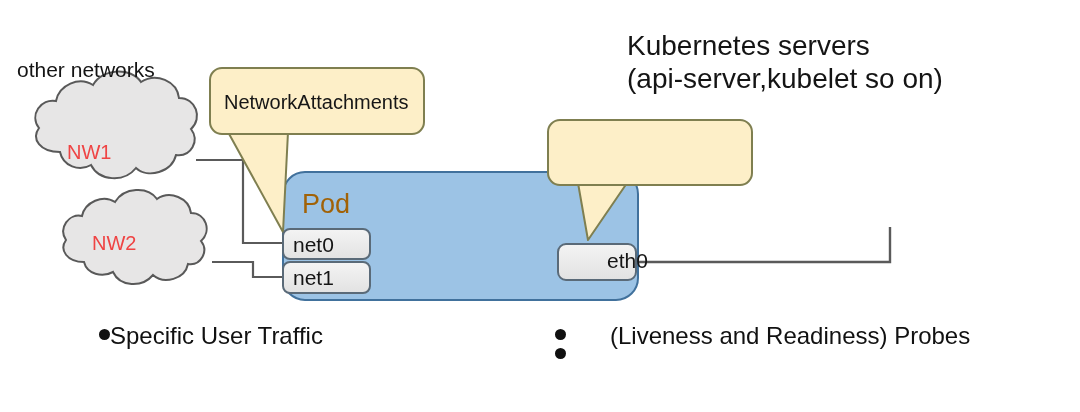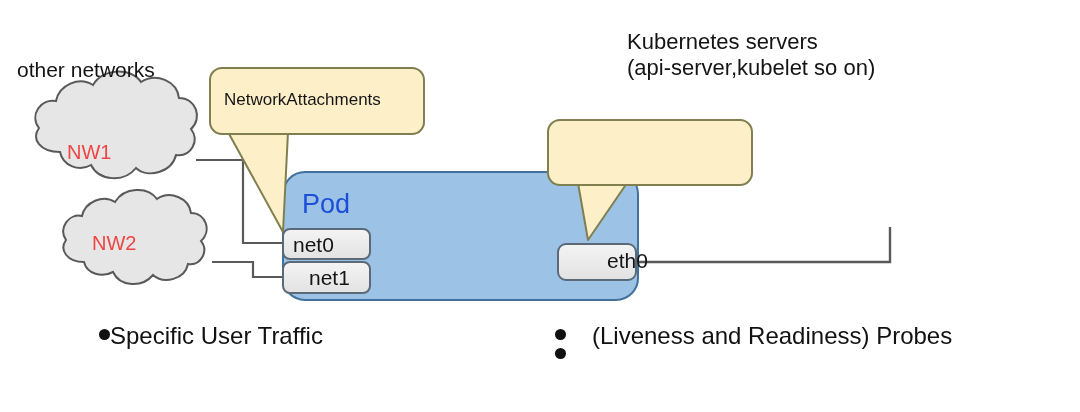--- a/index.html
+++ b/index.html
@@ -30,44 +30,44 @@
     line-height: 1.18;
   }
   .heading-left {
     left: 17px;
     top: 58px;
     font-size: 21px;
   }
   .heading-right {
     left: 627px;
     top: 29px;
-    font-size: 22px;
+    font-size: 28px;
   }
   .pod-label {
     left: 302px;
     top: 189px;
     font-size: 27px;
-    color: #1d4ed8;
+    color: #a16207;
   }
   .nw-label {
     font-size: 20px;
     color: #ef4444;
   }
   .nw1-label { left: 67px; top: 141px; }
   .nw2-label { left: 92px; top: 232px; }
   .iface-label {
     font-size: 21px;
     color: #151515;
   }
   .net0-label { left: 293px; top: 233px; }
-  .net1-label { left: 293px; top: 266px; margin-left: 16px; }
+  .net1-label { left: 293px; top: 266px; }
   .eth0-label { left: 567px; top: 249px; margin-left: 40px; }
   .callout-text {
     position: absolute;
-    font-size: 17px;
+    font-size: 20px;
     color: #161616;
     white-space: pre;
     line-height: 1.32;
   }
   .na-text { left: 224px; top: 89px; }
   .cn-text { left: 561px; top: 128px; }
   .bullet-row {
     position: absolute;
     display: flex;
     align-items: baseline;
@@ -83,21 +83,21 @@
   }
   .bullet-text {
     font-size: 24px;
     color: #111111;
     white-space: pre;
   }
   .bl-left { left: 99px; top: 322px; }
   .bl-left .bullet-text { }
   .bl-r1 { left: 555px; top: 322px; }
   .bl-r2 { left: 555px; top: 352px; }
-  .bl-r1 .bullet-text, .bl-r2 .bullet-text { margin-left: 26px; }
+  .bl-r1 .bullet-text, .bl-r2 .bullet-text { margin-left: 44px; }
 </style>
 </head>
 <body>
 
 <div id="canvas">
 
   <svg id="svg-layer" viewBox="0 0 1080 412">
     <defs>
       <linearGradient id="ifaceGrad" x1="0" y1="0" x2="0" y2="1">
         <stop offset="0%" stop-color="#f4f4f4"></stop>

